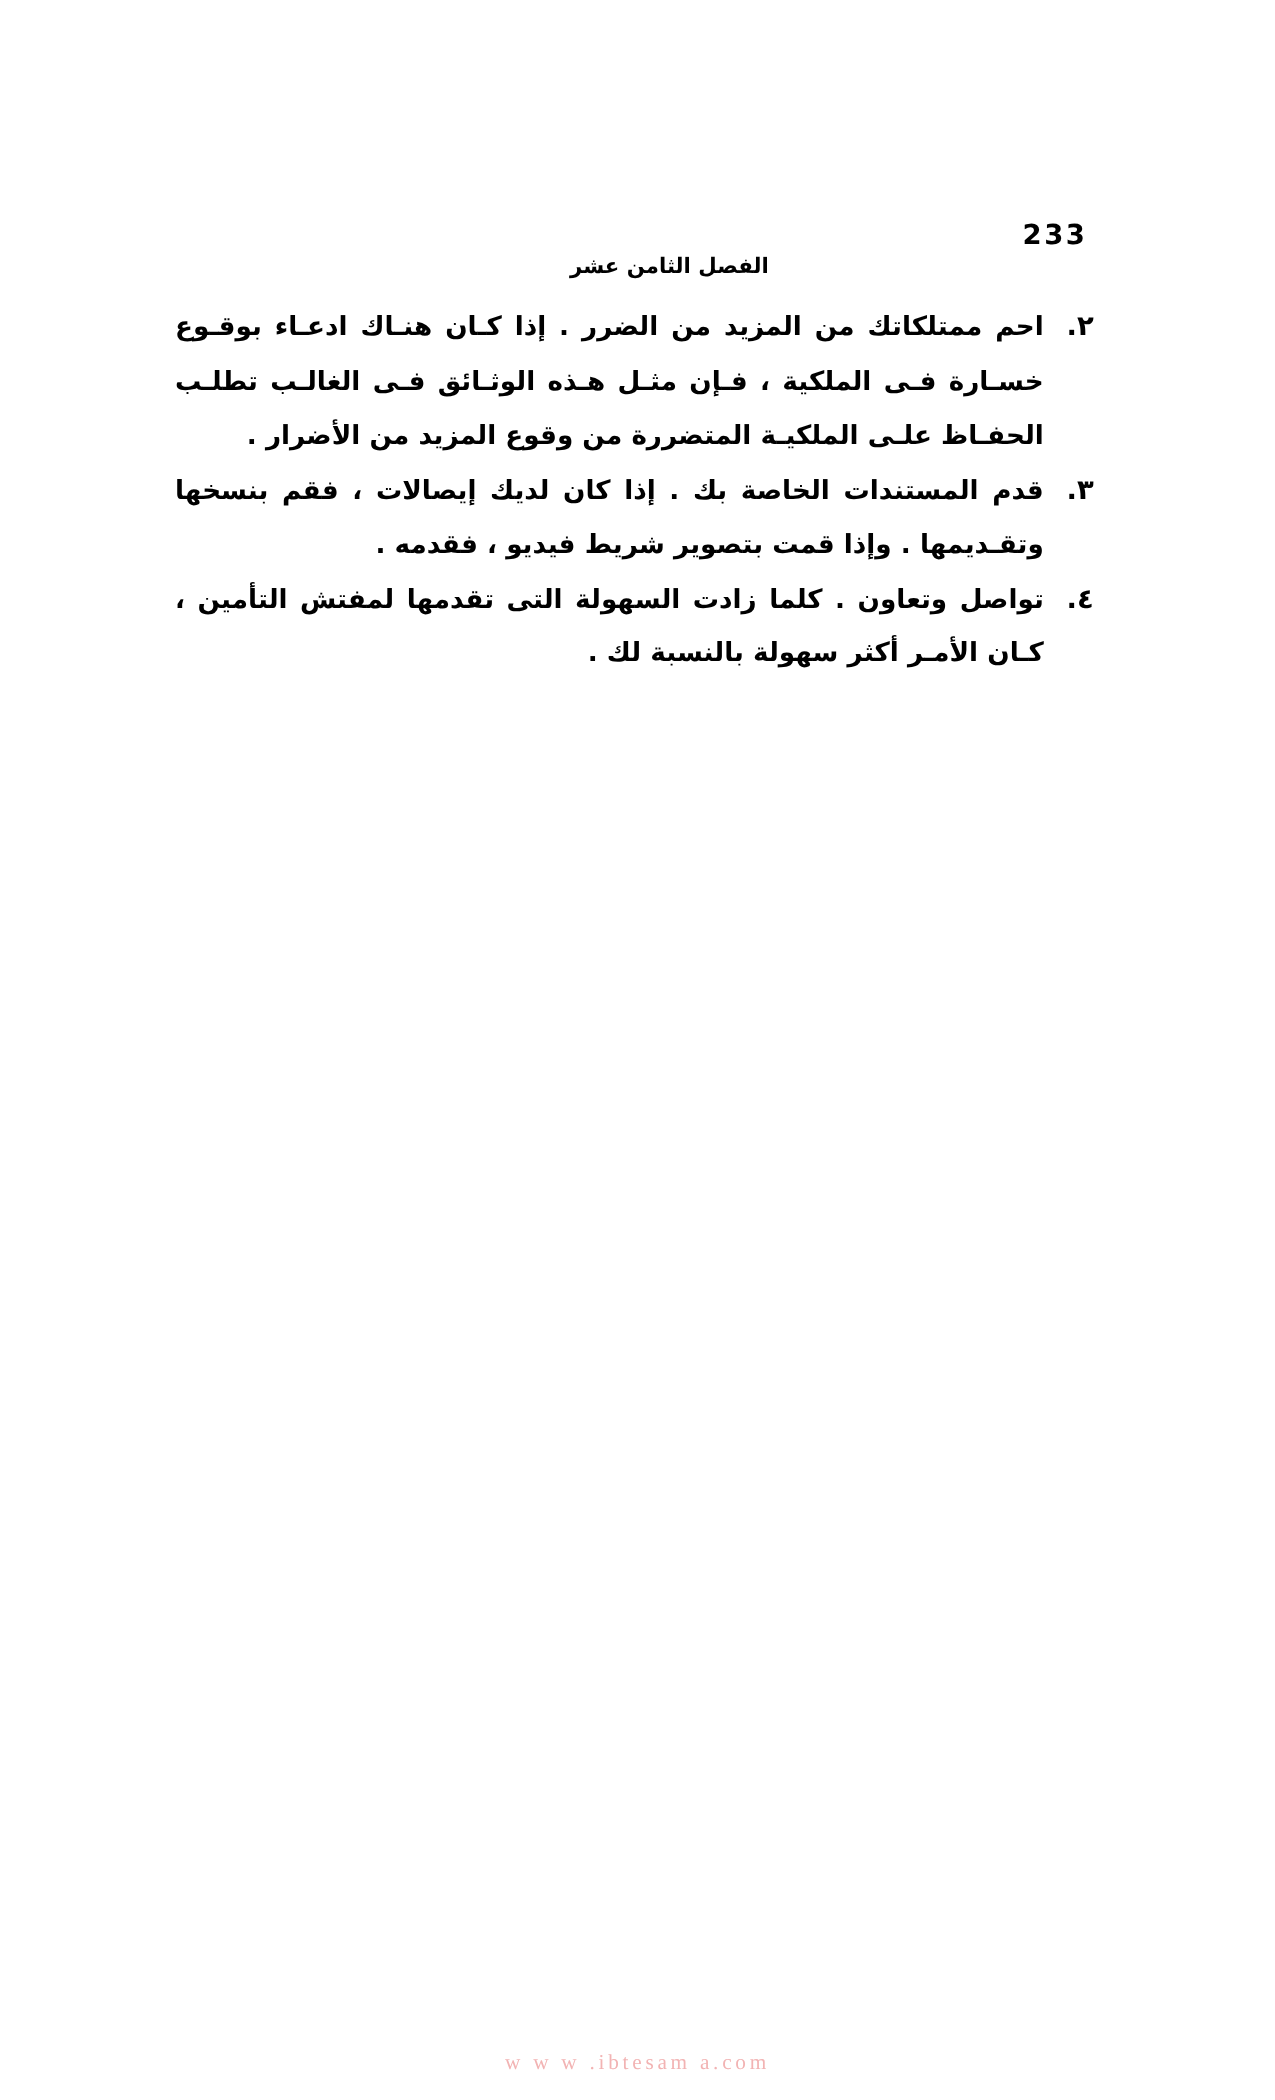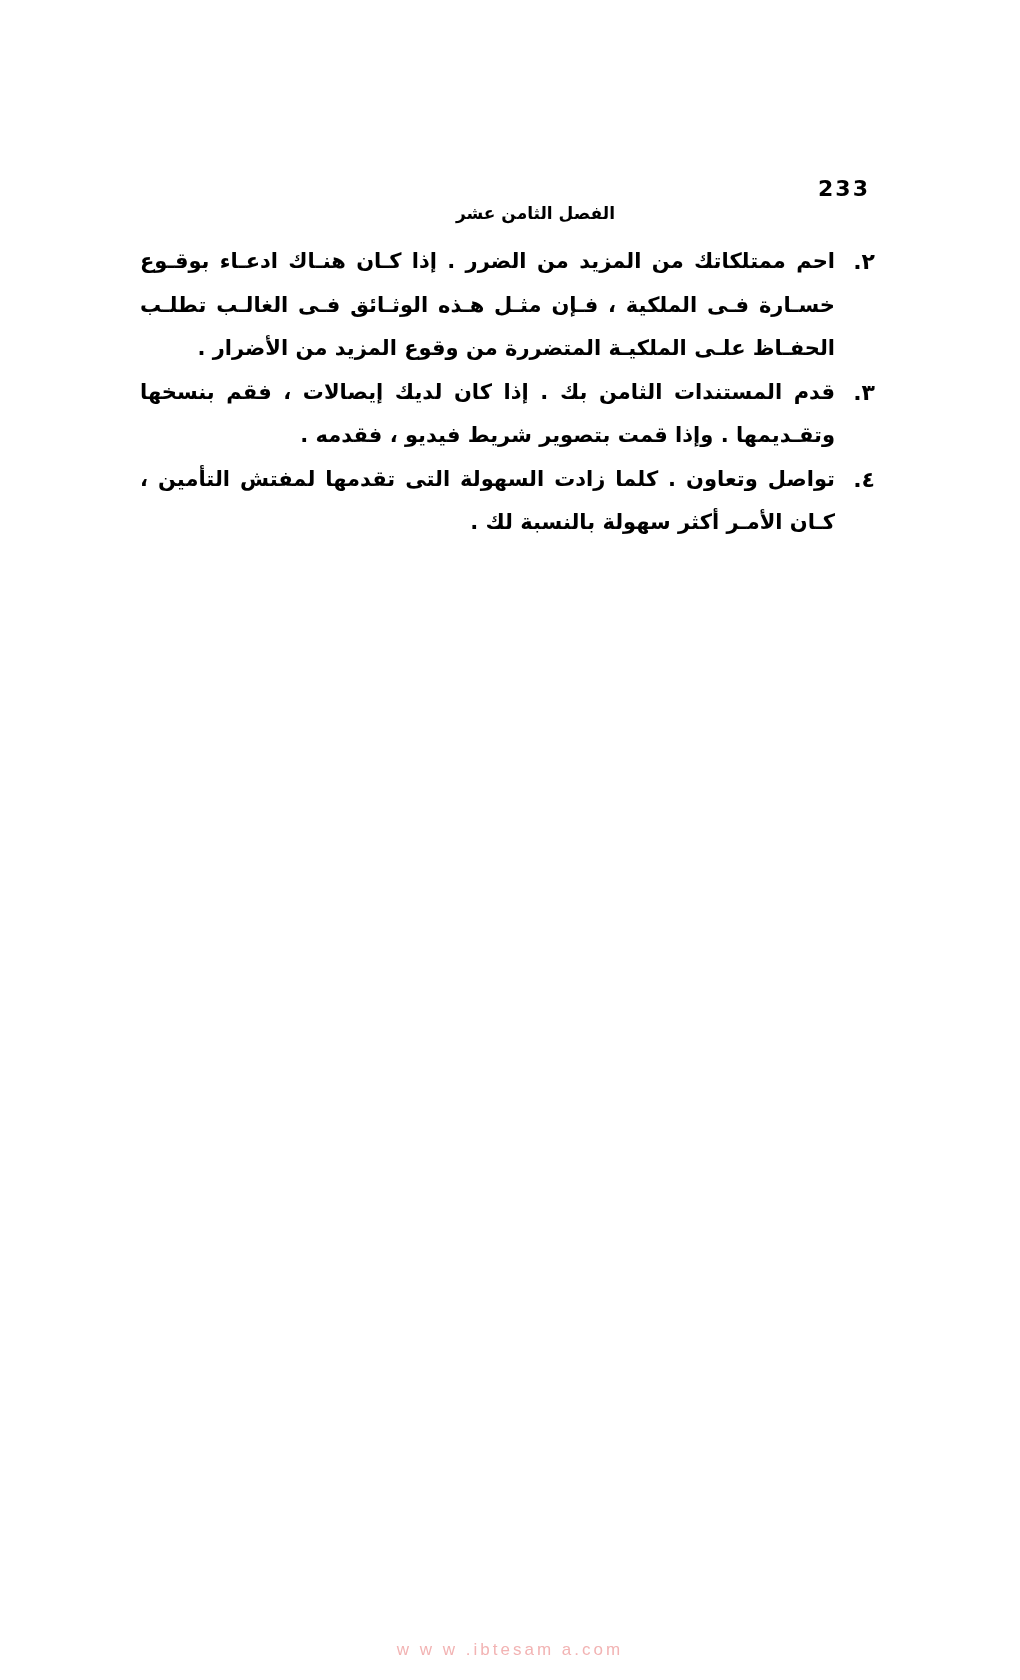--- a/index.html
+++ b/index.html
@@ -72,21 +72,21 @@
     }
     .item-text {
       display: block;
     }
     .watermark {
       position: absolute;
       top: 1640px;
       left: 0;
       width: 1020px;
       text-align: center;
-      font-family: Liberation Sans, sans-serif;
+      font-family: Liberation Serif, serif;
       font-size: 17px;
       color: #f2b3b3;
       letter-spacing: 3px;
     }
   </style>
 </head>
 <body>
 
 <div class="page">
 
@@ -95,21 +95,21 @@
     <span class="chapter-title">الفصل الثامن عشر</span>
   </div>
 
   <div class="body-text">
     <div class="list-item">
       <span class="item-number">٢.</span>
       <span class="item-text">احم ممتلكاتك من المزيد من الضرر . إذا كـان هنـاك ادعـاء بوقـوع خسـارة فـى الملكية ، فـإن مثـل هـذه الوثـائق فـى الغالـب تطلـب الحفـاظ علـى الملكيـة المتضررة من وقوع المزيد من الأضرار .</span>
     </div>
     <div class="list-item">
       <span class="item-number">٣.</span>
-      <span class="item-text">قدم المستندات الثامن بك . إذا كان لديك إيصالات ، فقم بنسخها وتقـديمها . وإذا قمت بتصوير شريط فيديو ، فقدمه .</span>
+      <span class="item-text">قدم المستندات الخاصة بك . إذا كان لديك إيصالات ، فقم بنسخها وتقـديمها . وإذا قمت بتصوير شريط فيديو ، فقدمه .</span>
     </div>
     <div class="list-item">
       <span class="item-number">٤.</span>
       <span class="item-text">تواصل وتعاون . كلما زادت السهولة التى تقدمها لمفتش التأمين ، كـان الأمـر أكثر سهولة بالنسبة لك .</span>
     </div>
   </div>
 
   <div class="watermark">w w w .ibtesam a.com</div>
 
 </div>

